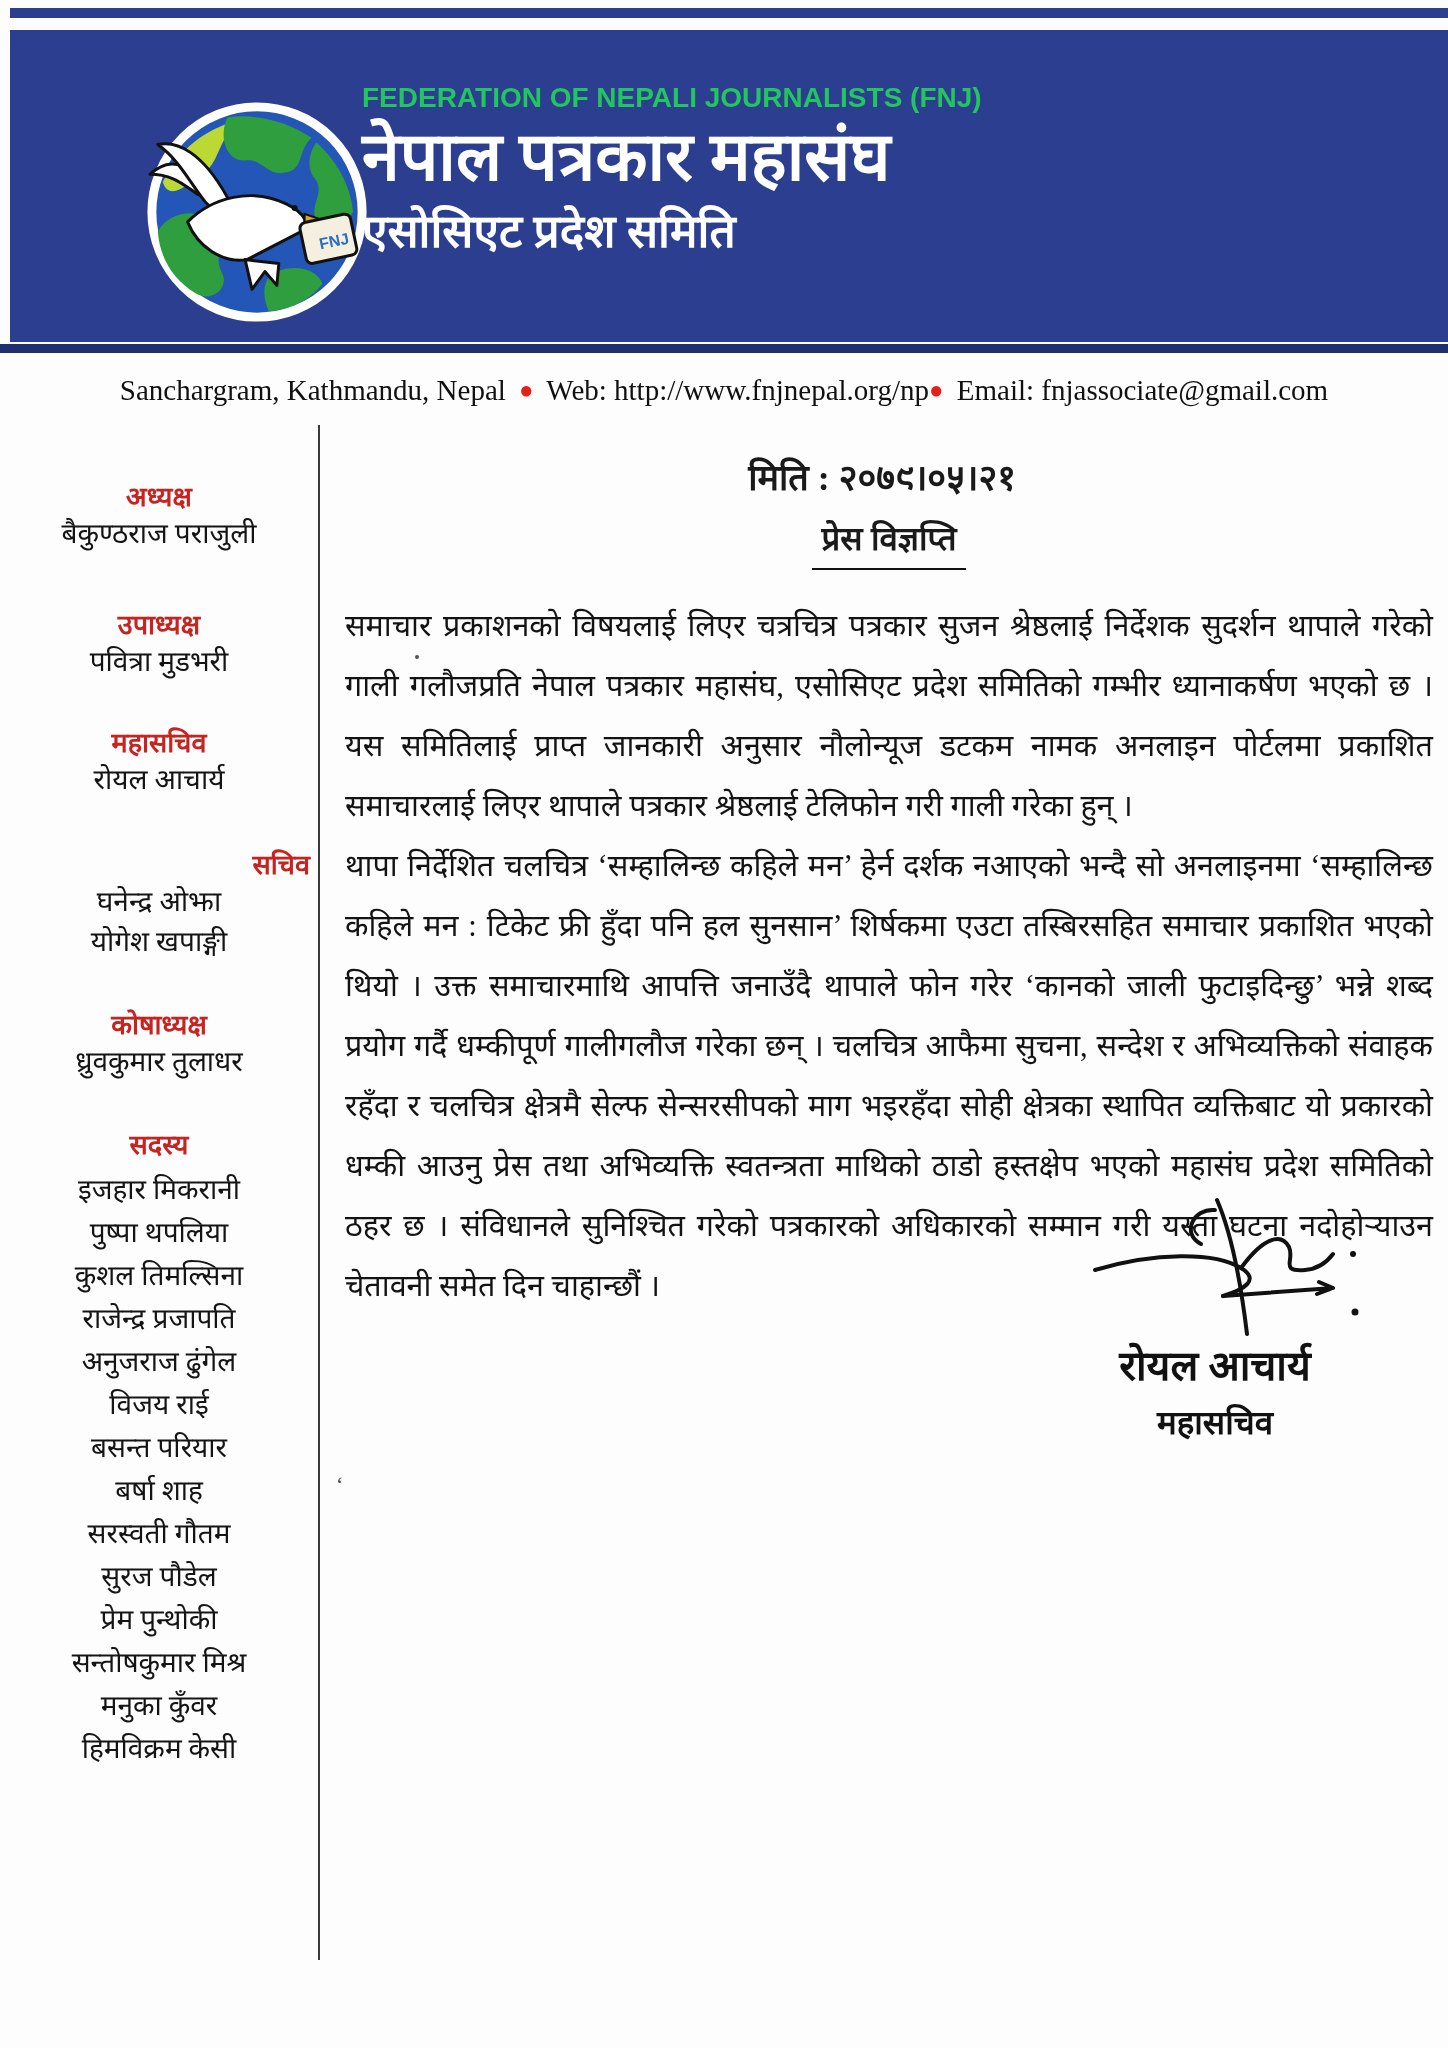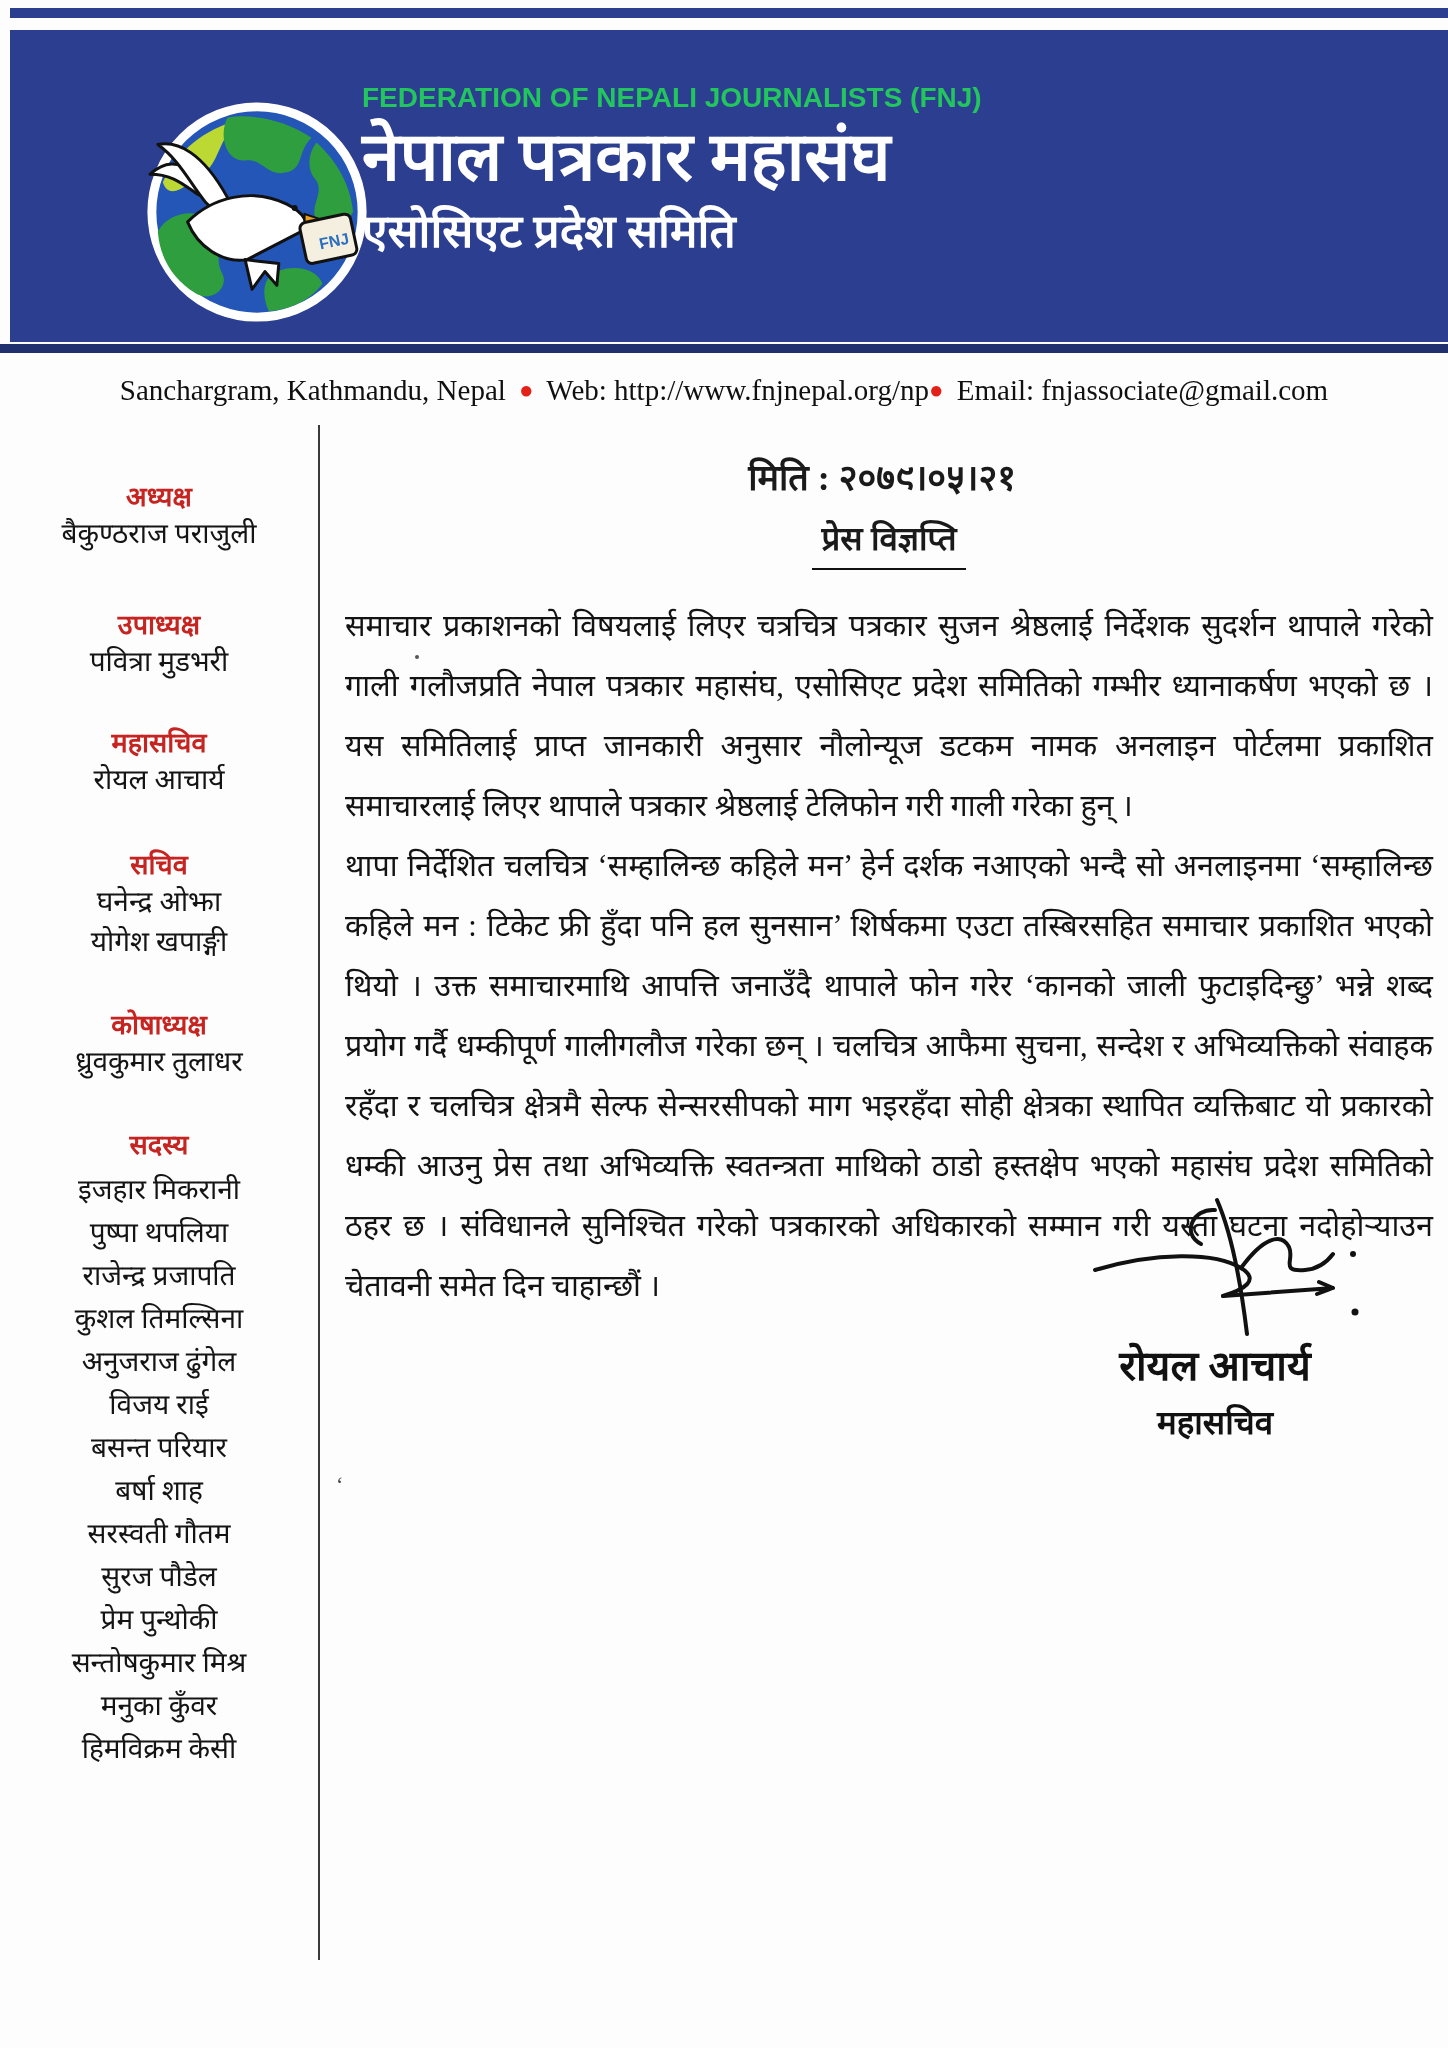--- a/index.html
+++ b/index.html
@@ -37,21 +37,21 @@
   .v-sep { position:absolute; left:318px; top:425px; width:2px; height:1535px; background:#3a3a3a; }
   
   .sidebar { position:absolute; left:8px; top:472px; width:302px; text-align:center; }
   .side-role {
     color:#c62421; font-weight:bold; font-size:27px; line-height:34px; padding-top:8px;
   }
   .side-name { font-size:28px; line-height:40px; color:#141414; }
   .mt-a { margin-top:46px; }
   .mt-b { }
   .mt-c { margin-top:36px; }
-  .mt-d { margin-top:40px; }
+  .mt-d { margin-top:40px;text-align:right; }
   .mt-e { margin-top:38px; }
   .members { margin-top:6px; }
   .members .side-name { line-height:43px; }
   .stray-dot { position:absolute; left:415px; top:655px; width:4px; height:4px; background:#555; border-radius:50%; }
   .stray-tick { position:absolute; left:336px; top:1472px; font-size:22px; color:#444; }
   
   .content { position:absolute; left:345px; top:452px; width:1088px; }
   .date-line { text-align:center; font-weight:bold; font-size:36px; padding-right:14px; }
   .title-wrap { text-align:center; margin-top:14px; }
   .press-title {
@@ -131,22 +131,22 @@
     <div class="side-name">घनेन्द्र ओझा</div>
     <div class="side-name">योगेश खपाङ्गी</div>
 
     <div class="side-role mt-e">कोषाध्यक्ष</div>
     <div class="side-name">ध्रुवकुमार तुलाधर</div>
 
     <div class="side-role mt-e">सदस्य</div>
     <div class="members">
       <div class="side-name">इजहार मिकरानी</div>
       <div class="side-name">पुष्पा थपलिया</div>
+      <div class="side-name">कुशल तिमल्सिना</div>
       <div class="side-name">राजेन्द्र प्रजापति</div>
-      <div class="side-name">कुशल तिमल्सिना</div>
       <div class="side-name">अनुजराज ढुंगेल</div>
       <div class="side-name">विजय राई</div>
       <div class="side-name">बसन्त परियार</div>
       <div class="side-name">बर्षा शाह</div>
       <div class="side-name">सरस्वती गौतम</div>
       <div class="side-name">सुरज पौडेल</div>
       <div class="side-name">प्रेम पुन्थोकी</div>
       <div class="side-name">सन्तोषकुमार मिश्र</div>
       <div class="side-name">मनुका कुँवर</div>
       <div class="side-name">हिमविक्रम केसी</div>

